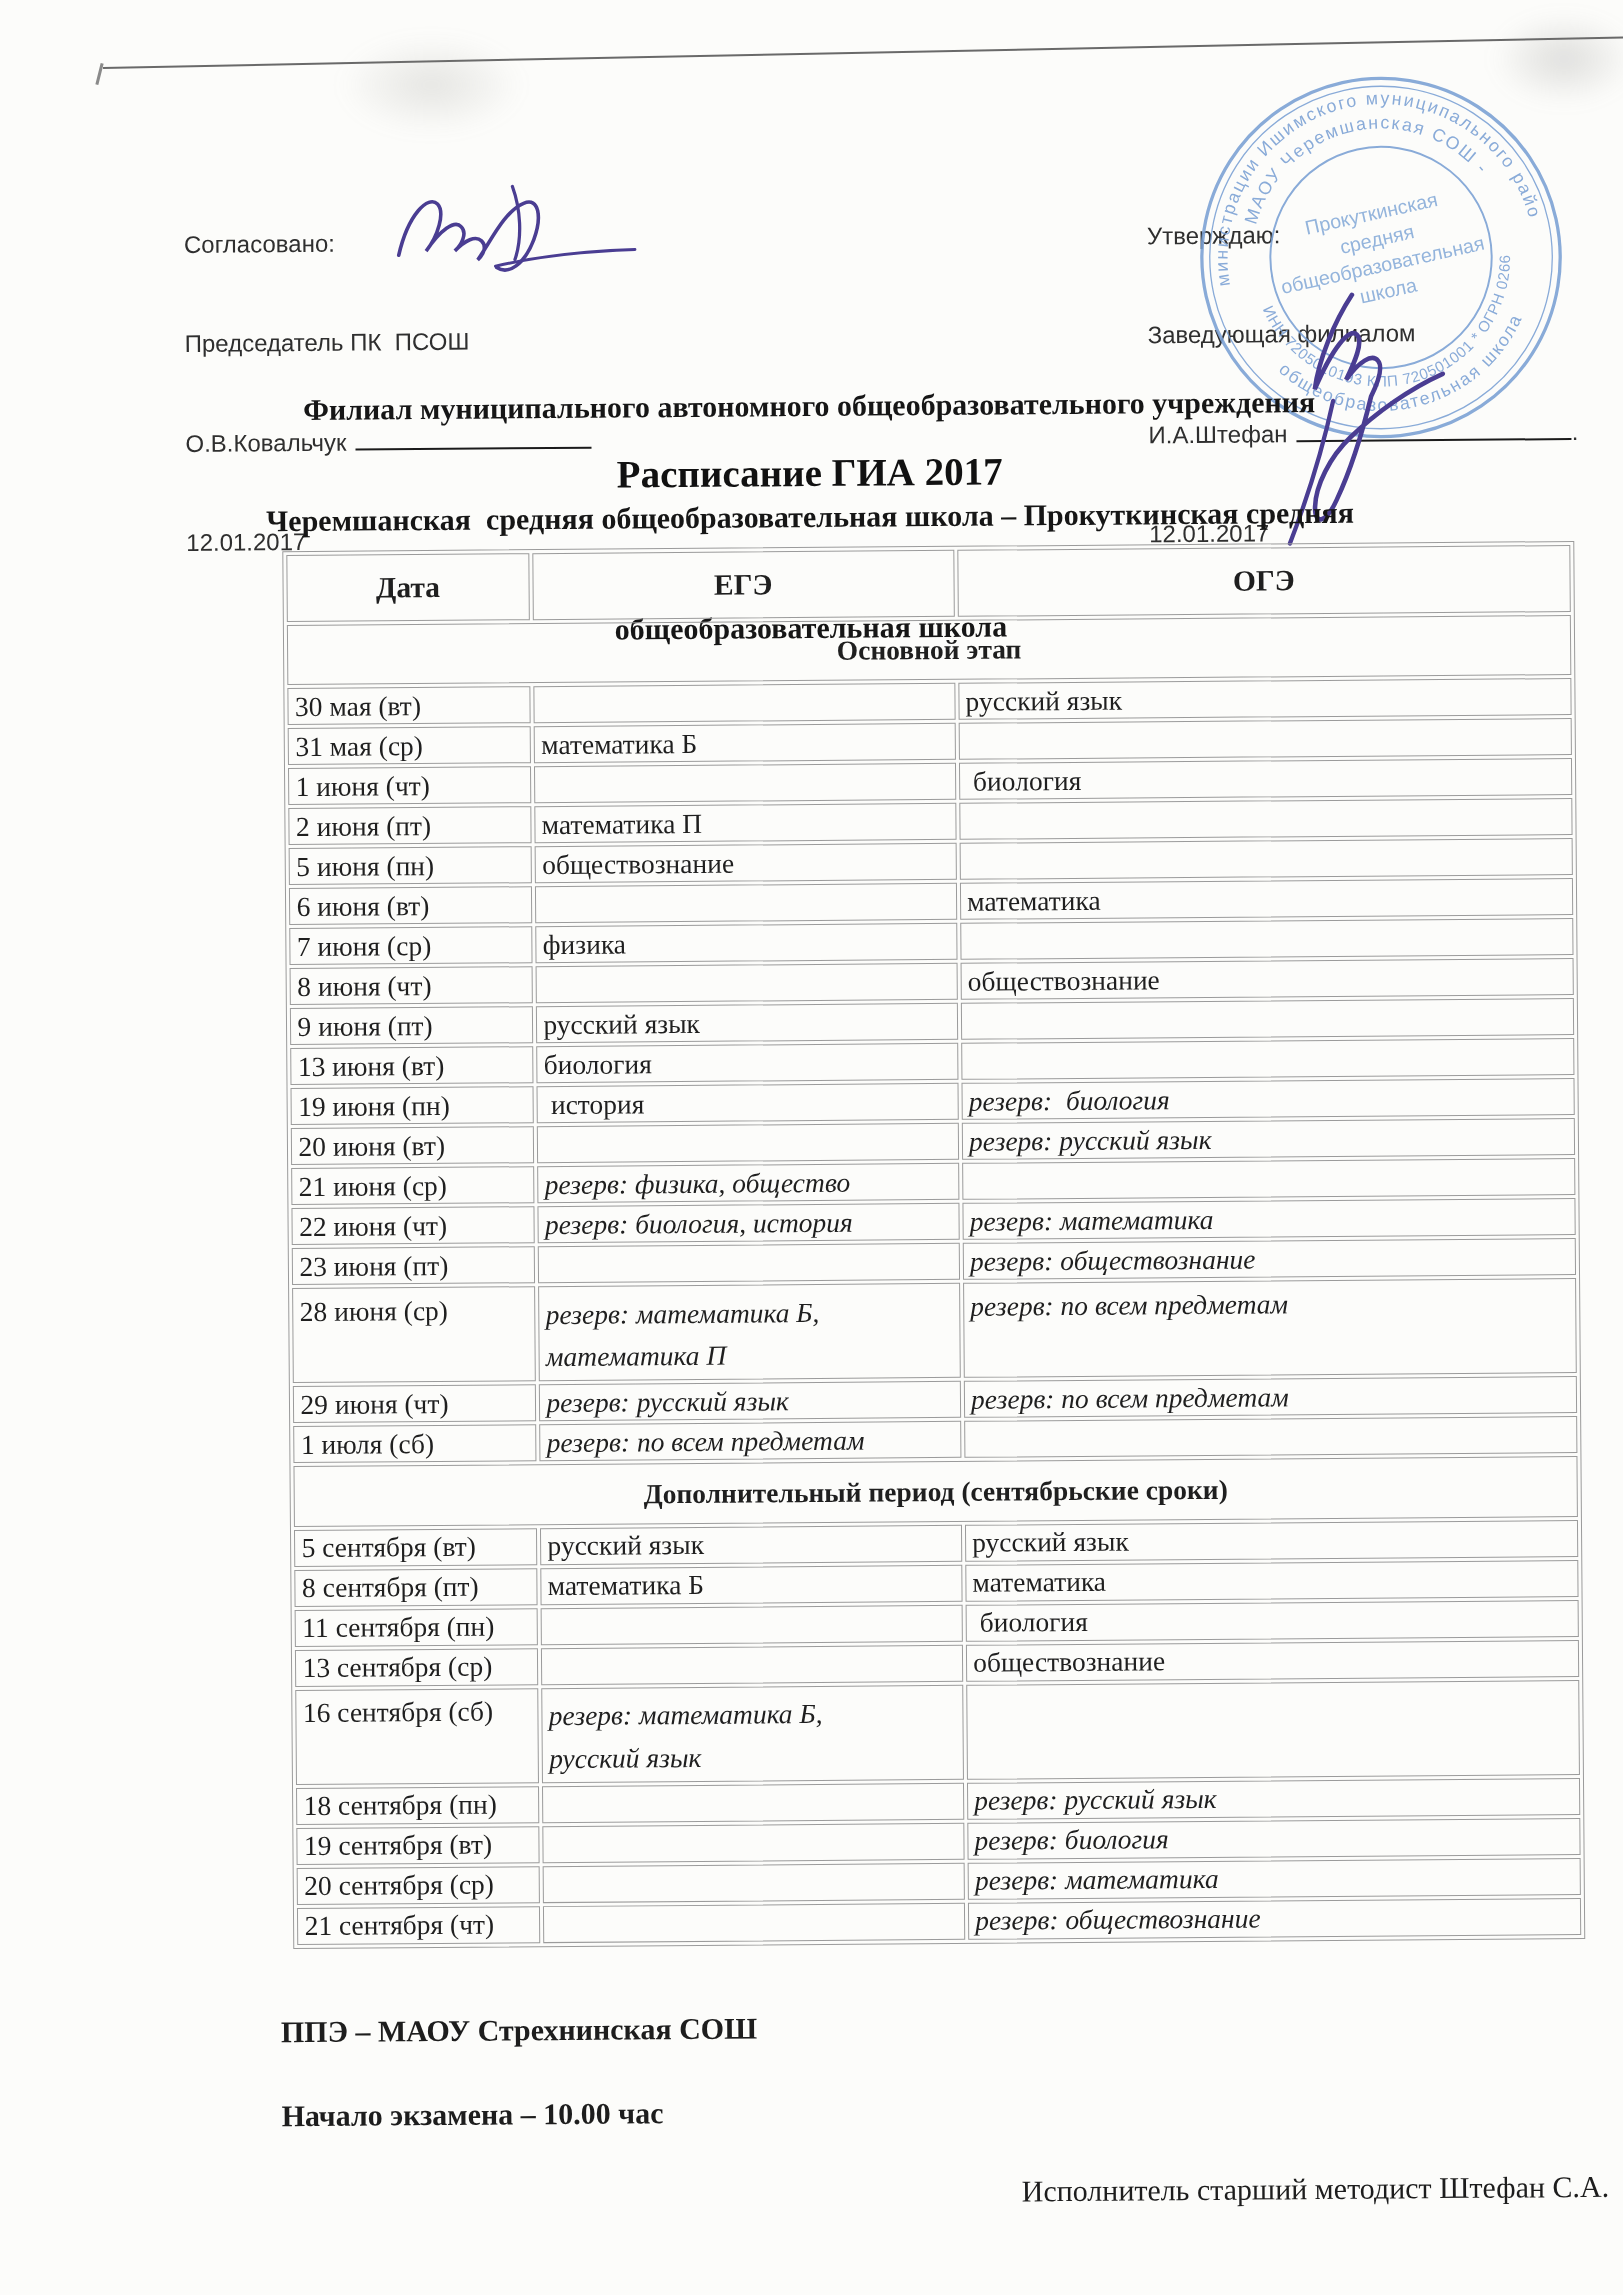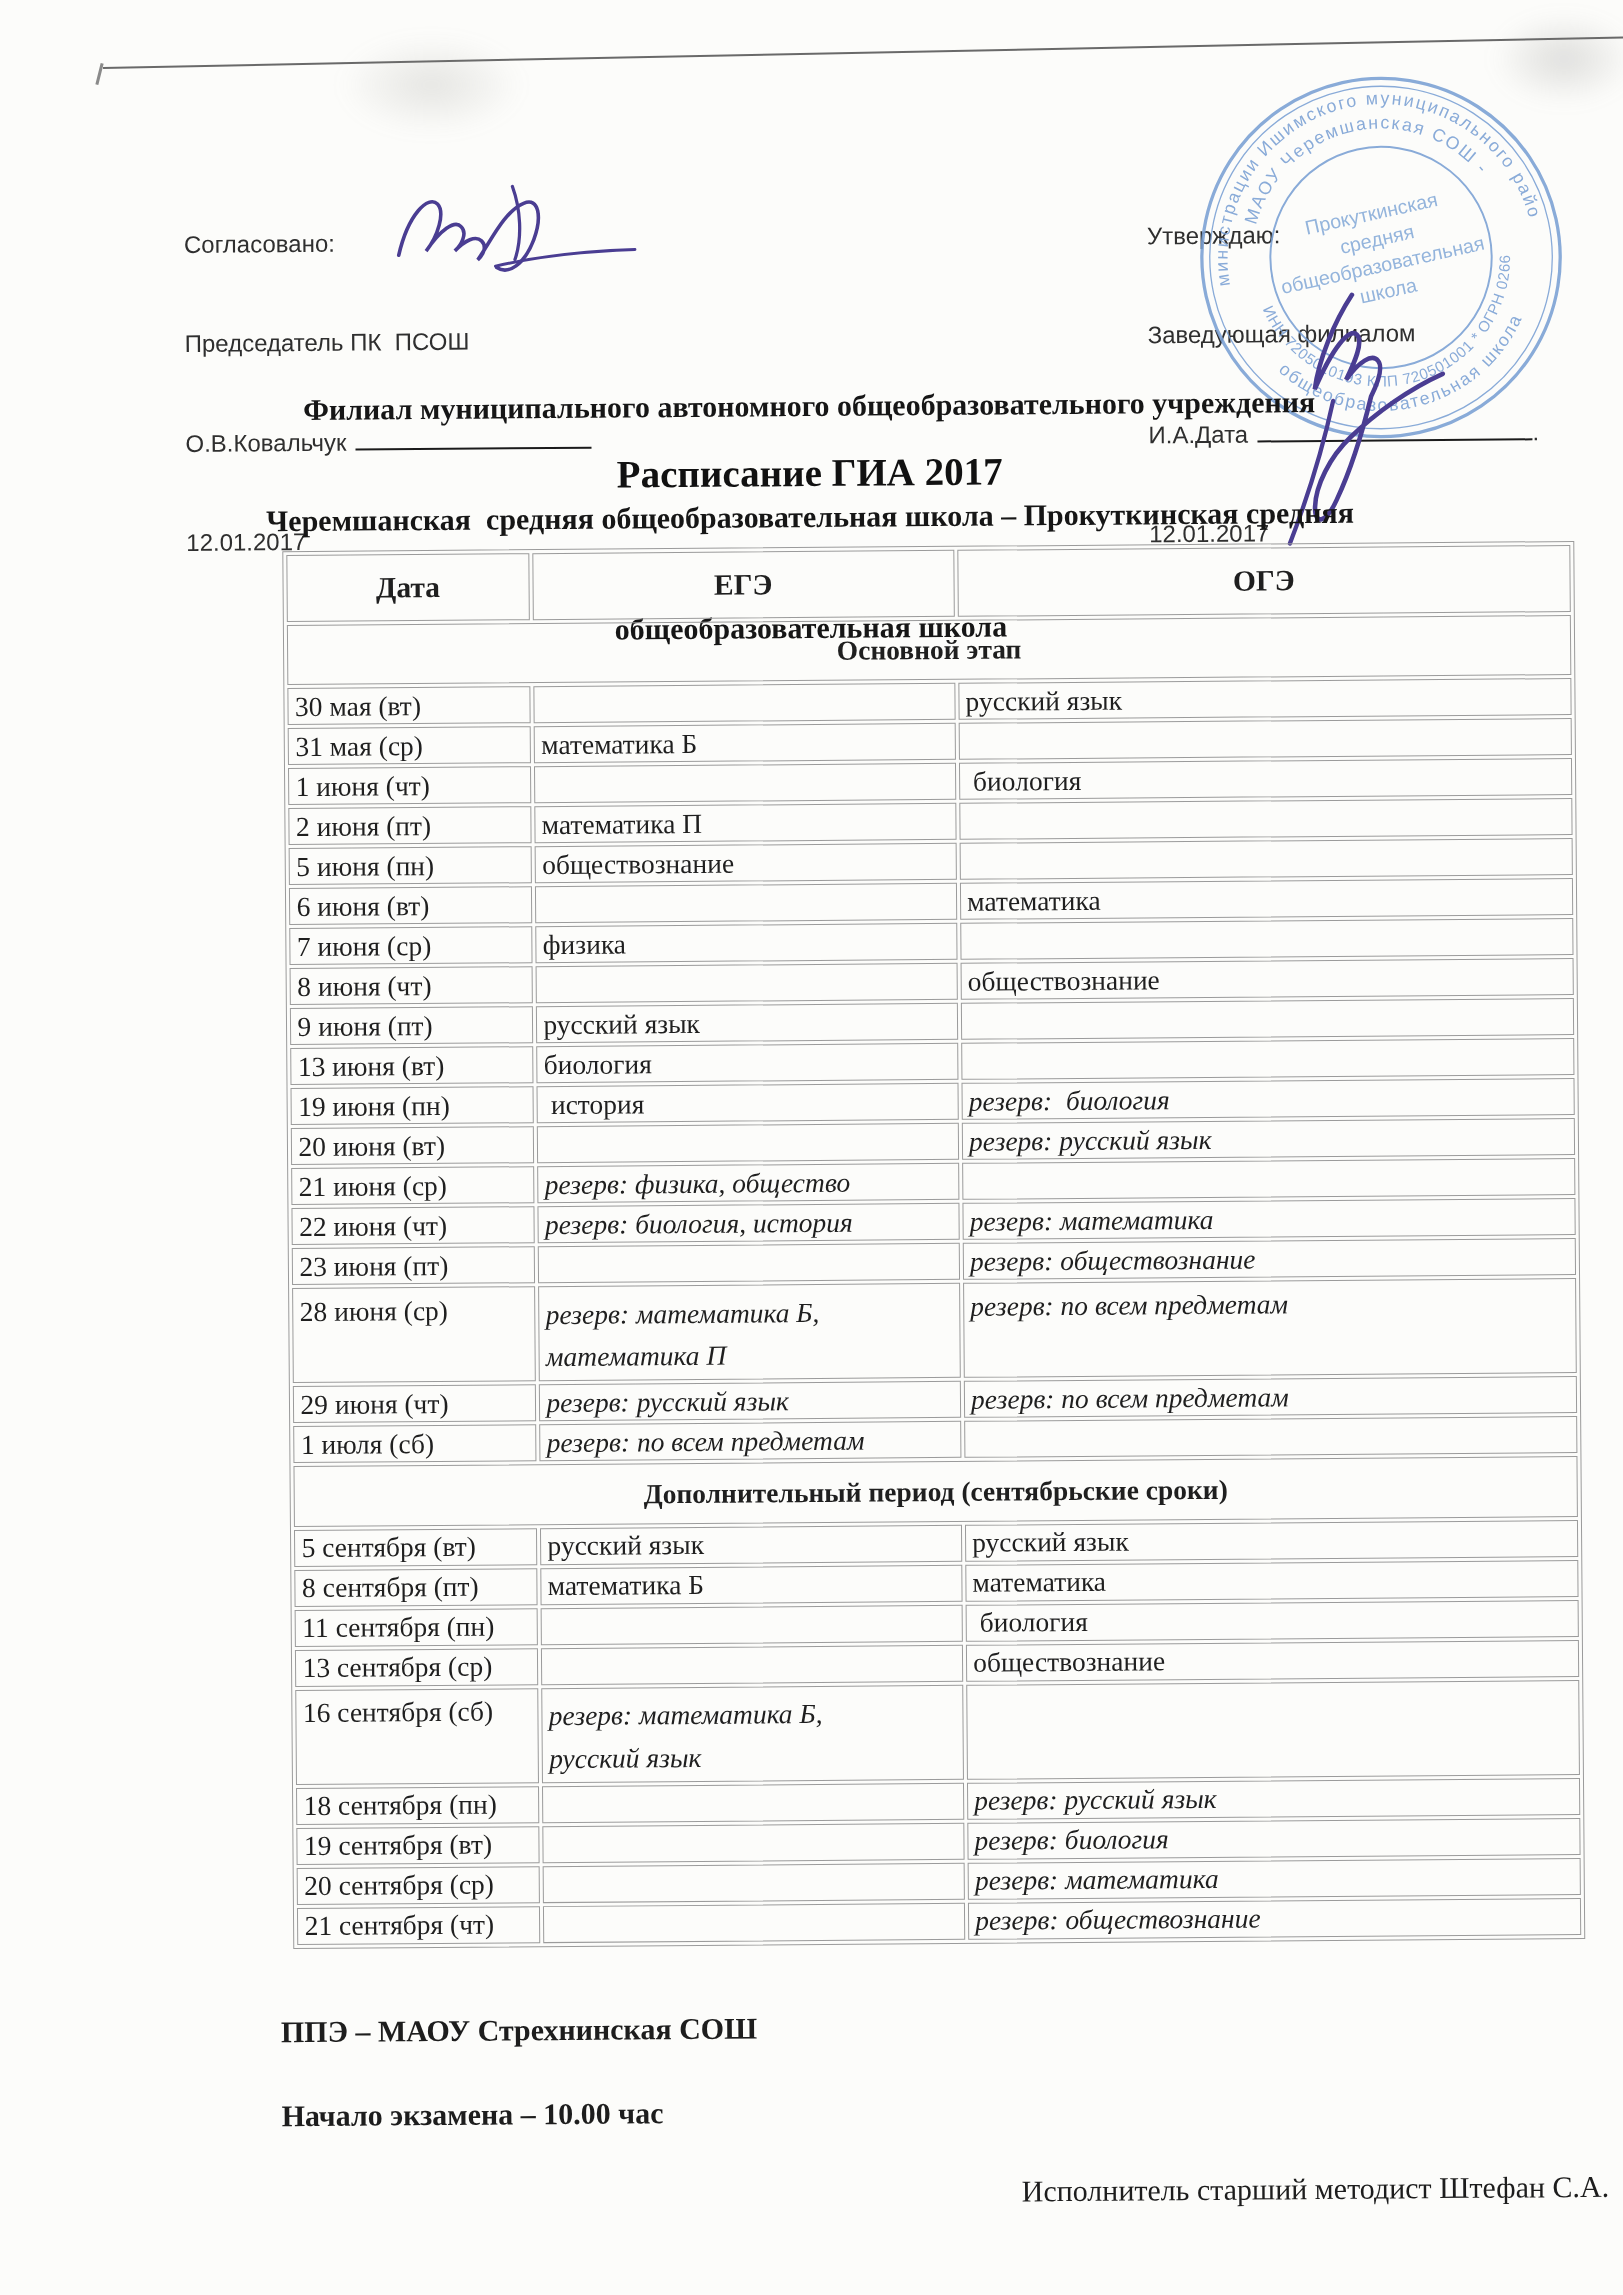--- a/index.html
+++ b/index.html
@@ -108,21 +108,21 @@
         <span>О.В.Ковальчук</span>
         <span class="uline"></span>
       </div>
       <div>12.01.2017</div>
     </div>
 
     <div class="approval right">
       <div>Утверждаю:</div>
       <div>Заведующая филиалом</div>
       <div class="name-row">
-        <span>И.А.Дата</span>
+        <span>И.А.Штефан</span>
         <span class="uline"></span>
         <span>.</span>
       </div>
       <div>12.01.2017</div>
     </div>
 
     <svg class="stamp" viewBox="0 0 580 580">
       <defs>
         <path id="arcOutTop" d="M 57 290 A 233 233 0 0 1 523 290"></path>
         <path id="arcOutBot" d="M 57 290 A 233 233 0 0 0 523 290"></path>

